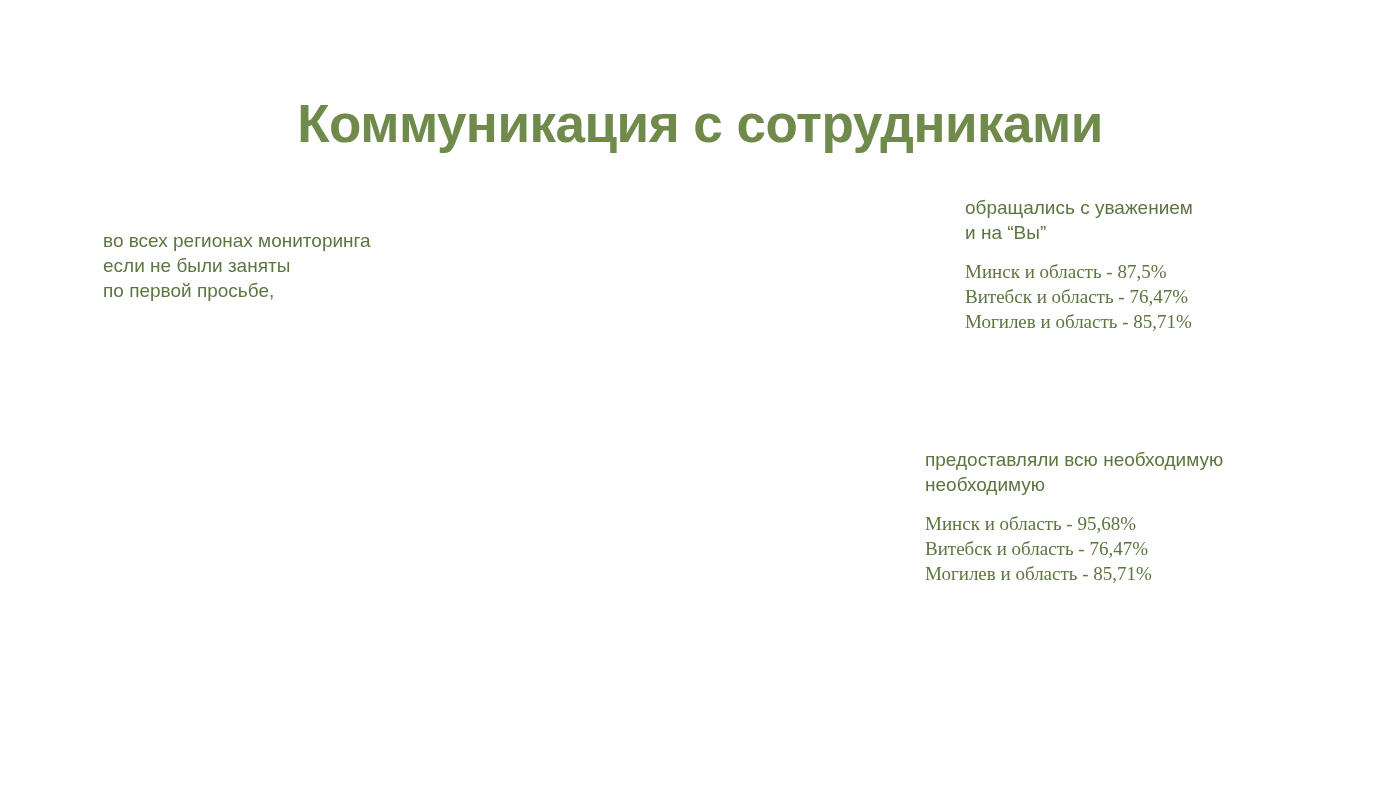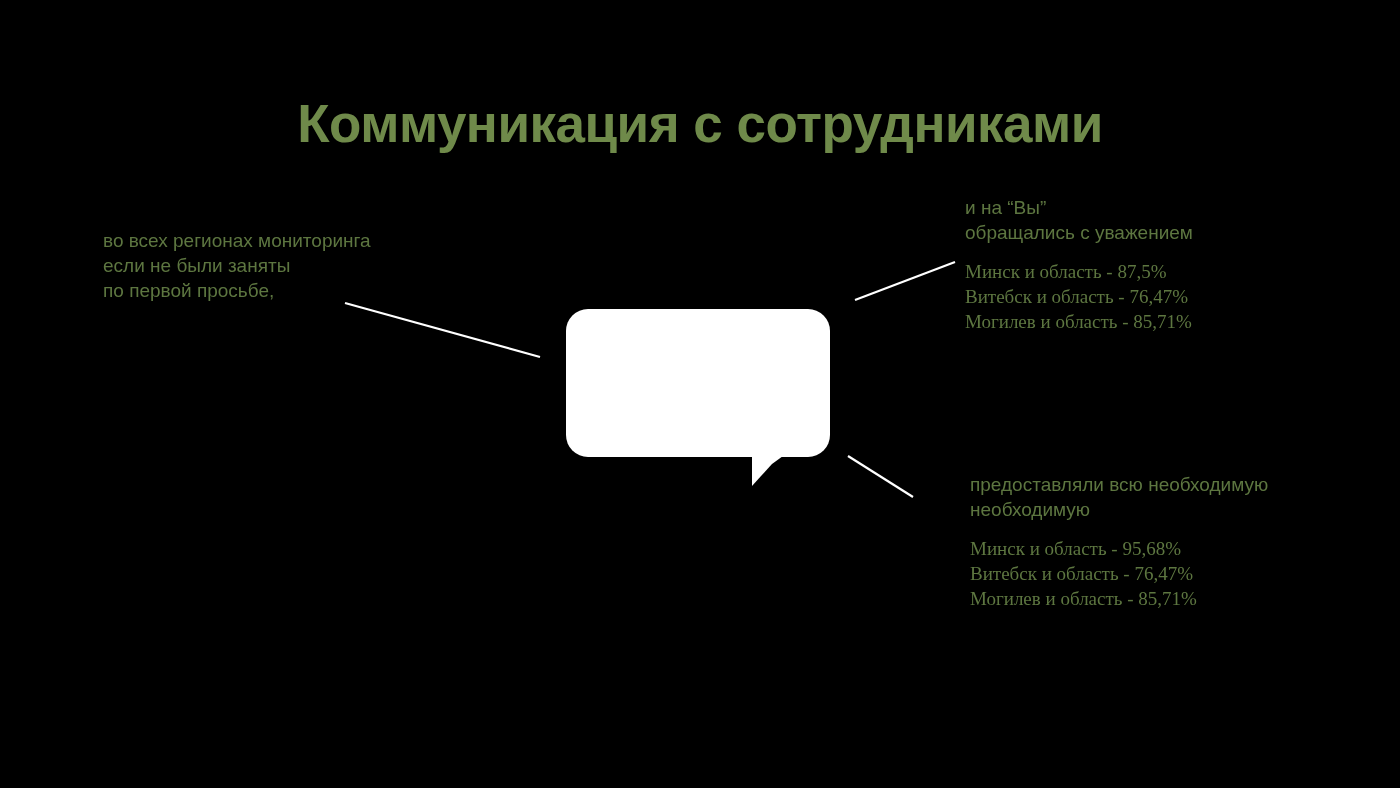--- a/index.html
+++ b/index.html
@@ -10,21 +10,21 @@
     width: 1400px;
     height: 788px;
     background: #9cbc63;
     font-family: "Liberation Sans", sans-serif;
     overflow: hidden;
   }
   .slide {
     position: relative;
     width: 1400px;
     height: 788px;
-    background: #000000;
+    background: #ffffff;
   }
 
   
   .title {
     position: absolute;
     left: 0;
     top: 95px;
     width: 1400px;
     text-align: center;
     font-size: 53px;
@@ -96,23 +96,22 @@
   }
   #callout-left div { white-space: nowrap; }
 
   #callout-top-right {
     left: 965px;
     top: 195px;
     width: 330px;
   }
   #callout-bottom-right {
     left: 925px;
-    top: 472px;
+    top: 447px;
     width: 360px;
-    margin-left: 45px;
   }
 </style>
 </head>
 <body>
 
 <div class="slide">
 
   <div class="title">Коммуникация с сотрудниками</div>
 
   <svg class="lines" viewBox="0 0 1400 788" xmlns="http://www.w3.org/2000/svg">
@@ -125,22 +124,22 @@
   <div class="bubble-tail"></div>
 
   <div class="callout" id="callout-left">
     <div>во всех регионах мониторинга</div>
     <div>если не были заняты</div>
     <div>по первой просьбе,</div>
   </div>
 
   <div class="callout" id="callout-top-right">
     <div class="head">
+      <div>обращались с уважением</div>
       <div>и на “Вы”</div>
-      <div>обращались с уважением</div>
     </div>
     <div class="stat">
       <div>Минск и область - 87,5%</div>
       <div>Витебск и область - 76,47%</div>
       <div>Могилев и область - 85,71%</div>
     </div>
   </div>
 
   <div class="callout" id="callout-bottom-right">
     <div class="head">

